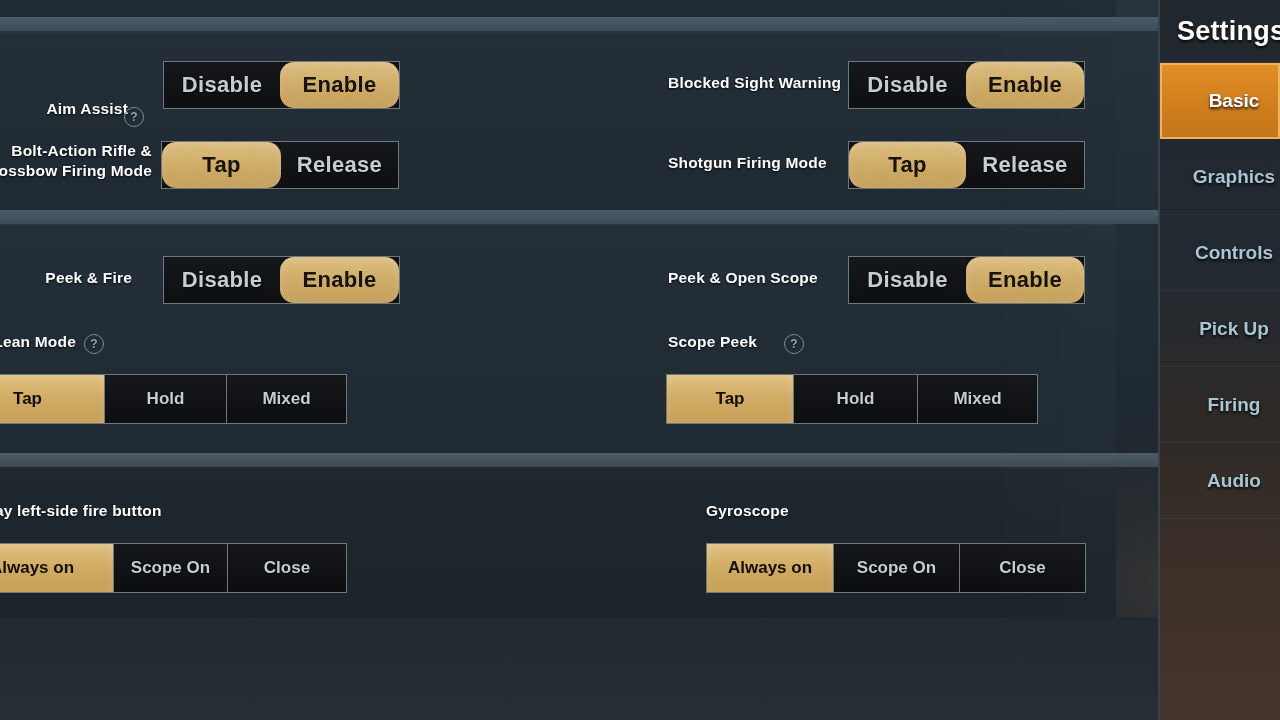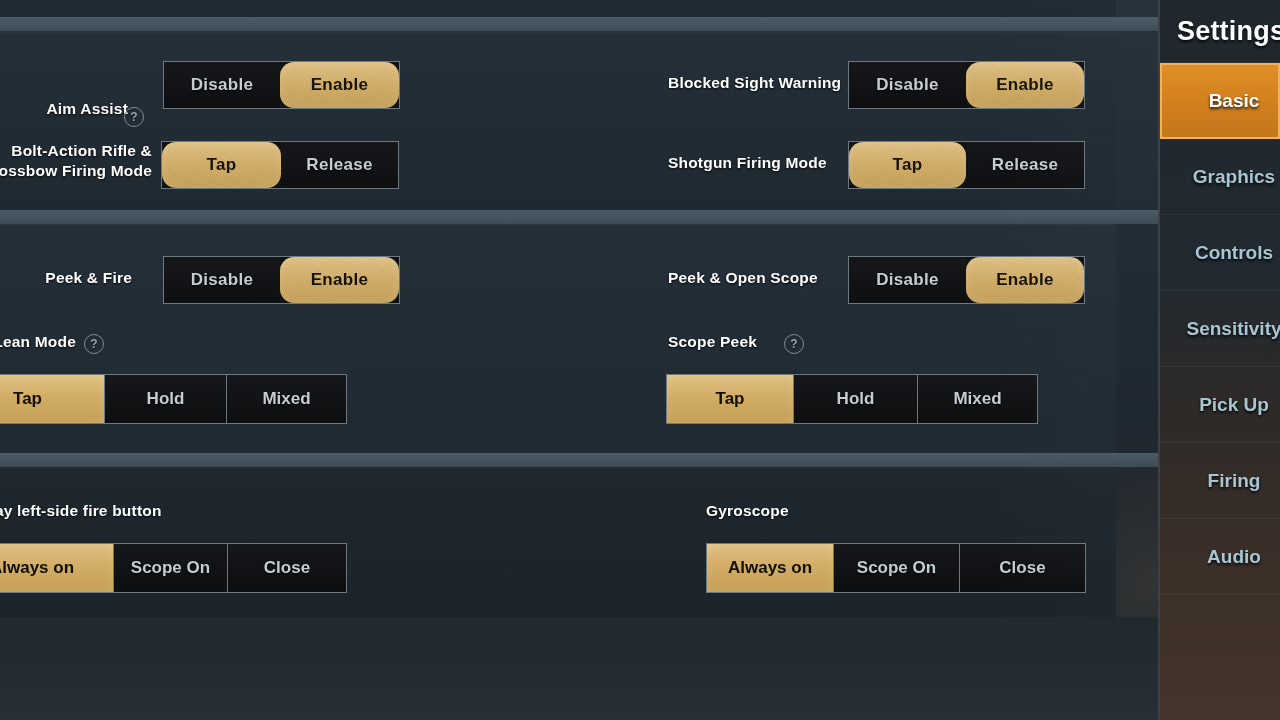--- a/index.html
+++ b/index.html
@@ -80,21 +80,21 @@
   
   .toggle {
     position: absolute;
     display: flex;
     height: 48px;
     border: 1px solid #6d7880;
     background: #0b0c0d;
   }
   .toggle .opt {
     display: flex; align-items: center; justify-content: center;
-    font-size: 17px; font-weight: 700;
+    font-size: 22px; font-weight: 700;
     letter-spacing: .3px;
     background: linear-gradient(180deg, #15171a 0%, #0d0f11 100%);
     color: #c5ccd2;
     text-shadow: 0 1px 2px rgba(0,0,0,.9);
     position: relative;
   }
   .toggle .opt.sel {
     background:
       linear-gradient(180deg, #e0c183 0%, #d3ae67 45%, #c59f56 100%);
     color: #100d06;
@@ -317,23 +317,20 @@
     <div class="sb-item active">
       <span>Basic</span>
     </div>
     <div class="sb-item">
       <span>Graphics</span>
     </div>
     <div class="sb-item">
       <span>Controls</span>
     </div>
     <div class="sb-item">
-      <span>Sensitivity</span>
-    </div>
-    <div class="sb-item">
       <span>Pick Up</span>
     </div>
     <div class="sb-item">
       <span>Firing</span>
     </div>
     <div class="sb-item">
       <span>Audio</span>
     </div>
   </div>
 

